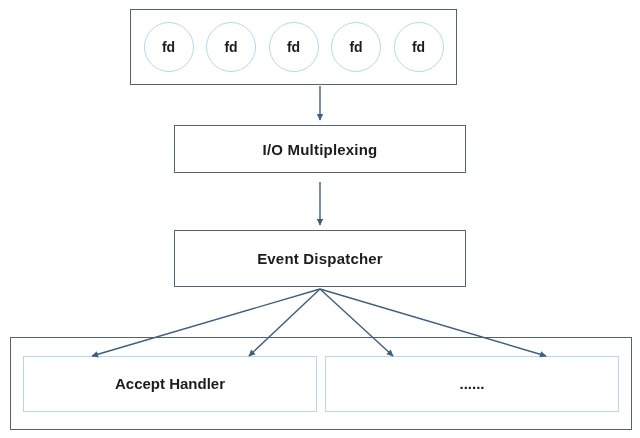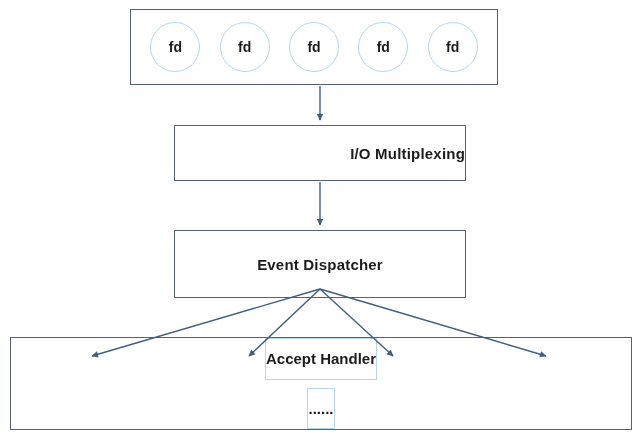--- a/index.html
+++ b/index.html
@@ -32,44 +32,43 @@
   }
   .node-label {
     font-size: 15px;
     font-weight: 700;
     letter-spacing: 0.2px;
     color: var(--text);
   }
   
   .fd-box {
     left: 130px; top: 9px;
-    width: 368px; height: 76px;
+    width: 327px; height: 76px;
     justify-content: space-evenly;
   }
   .fd-circle {
     width: 50px; height: 50px;
     border: 1.5px solid var(--inner-border);
     border-radius: 50%;
     background: var(--background);
     display: flex;
     align-items: center;
     justify-content: center;
     font-size: 14px;
     font-weight: 700;
   }
   
-  .io-box   { left: 174px; top: 125px; width: 292px; height: 56px; justify-content: flex-end; }
-  .disp-box { left: 174px; top: 230px; width: 292px; height: 68px; }
+  .io-box   { left: 174px; top: 125px; width: 292px; height: 48px; }
+  .disp-box { left: 174px; top: 230px; width: 292px; height: 57px; }
   
   .handlers-box {
     left: 10px; top: 337px;
     width: 622px; height: 93px;
     padding: 0 12px;
     gap: 8px;
-    flex-direction: column;
   }
   .handler {
     flex: 1 1 0;
     height: 56px;
     border: 1.5px solid var(--inner-border);
     background: var(--background);
     display: flex;
     align-items: center;
     justify-content: center;
     font-size: 15px;

